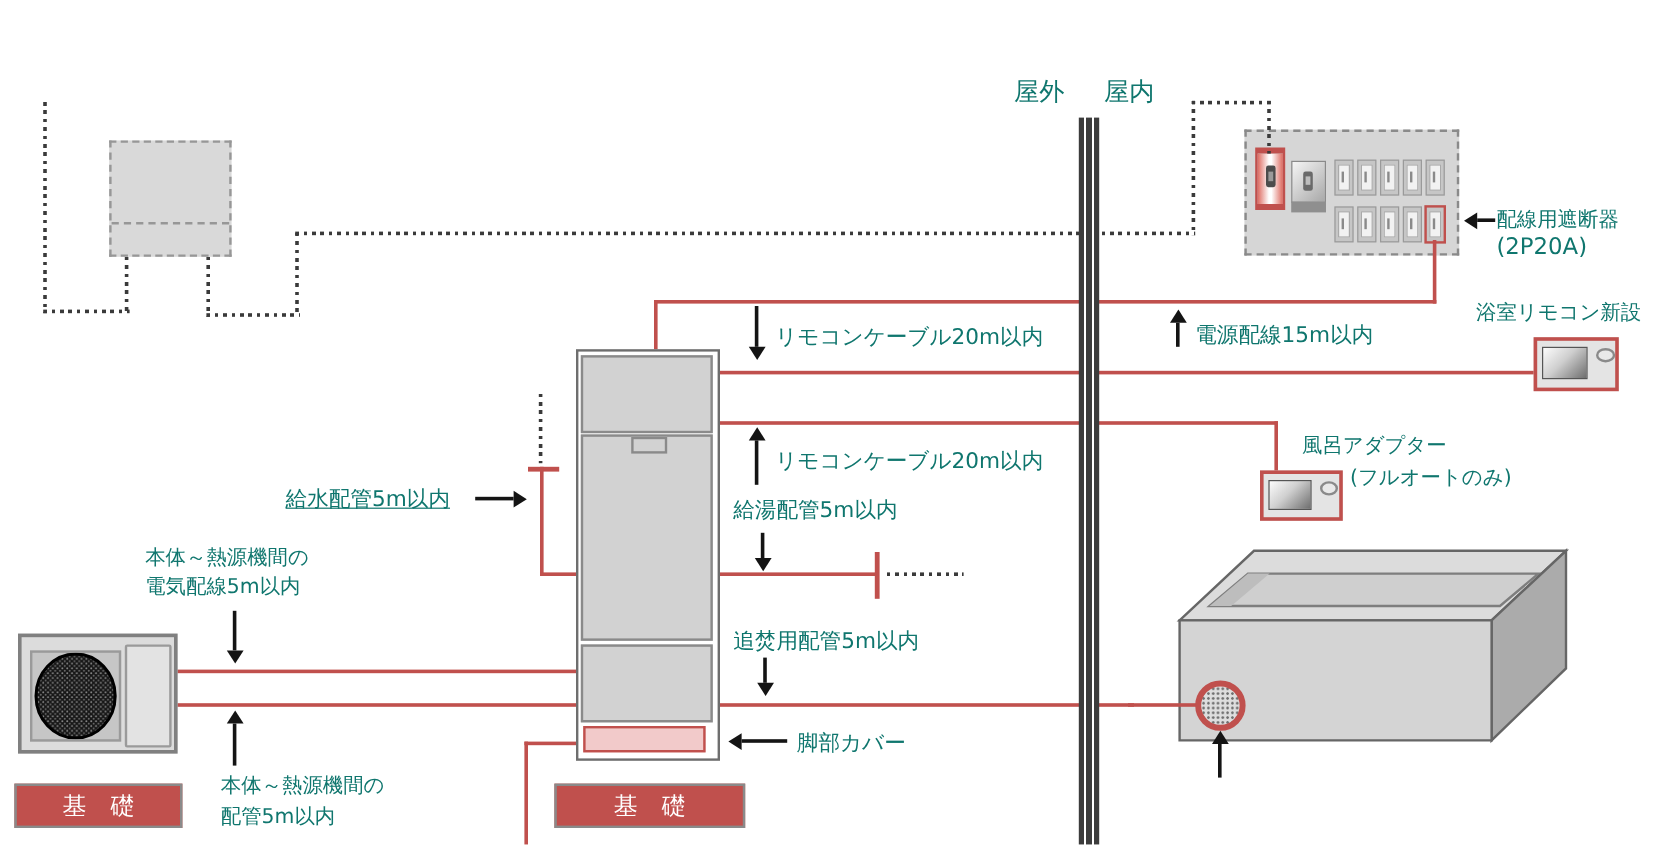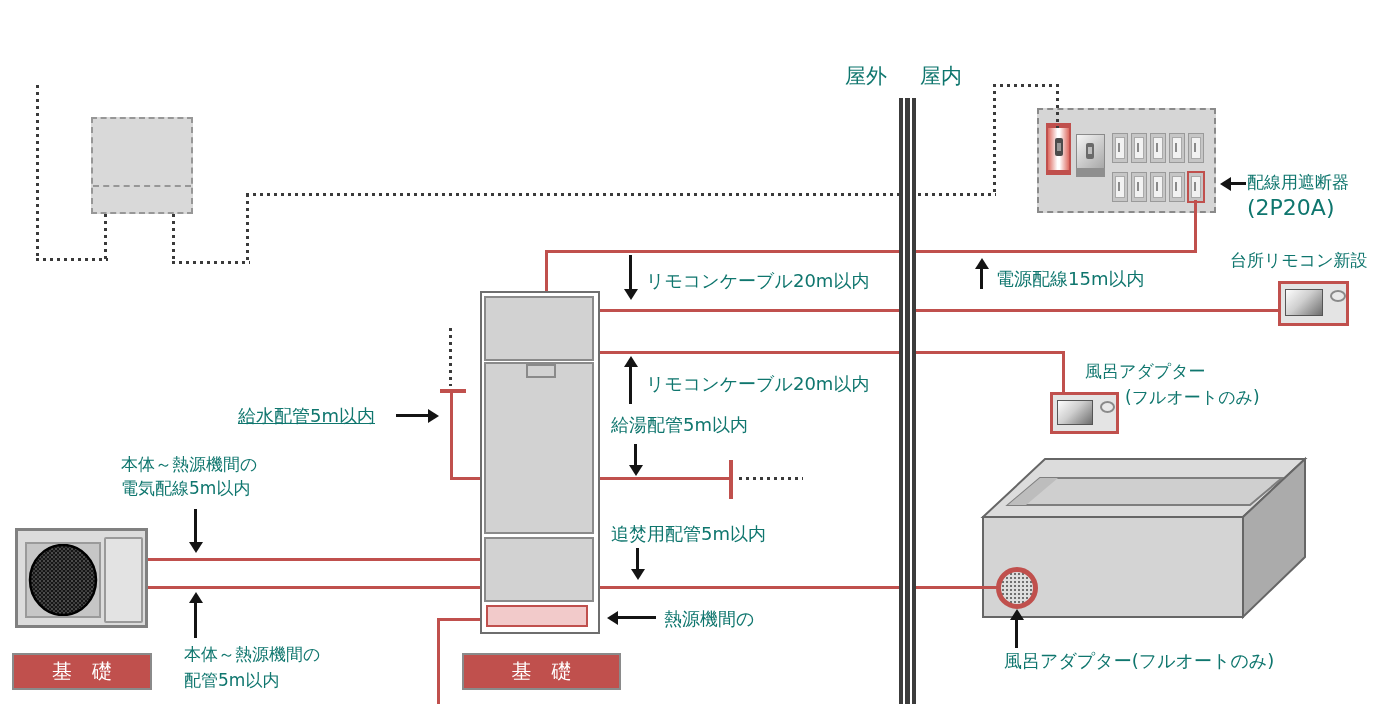--- a/index.html
+++ b/index.html
@@ -139,30 +139,30 @@
         <div class="in"></div>
         <div class="slot"></div>
       </div>
   </div>
 
   <div class="dv" style="left:1056px;top:84px;height:44px;"></div>
   <div class="rl" style="left:1194px;top:200px;width:3px;height:53px;"></div>
 
   <div class="arrh left" style="left:1231px;top:182px;width:15px;"></div>
   <div class="lbl" style="left:1247px;top:171px;font-size:17px;">配線用遮断器</div>
-  <div class="lbl" style="left:1247px;top:195px;font-size:22px;">(2P20A)</div>
+  <div class="lbl" style="left:1247px;top:195px;font-size:19px;">(2P20A)</div>
   <div class="arrv up" style="left:980px;top:269px;height:20px;"></div>
   <div class="lbl" style="left:996px;top:267px;font-size:18px;">電源配線15m以内</div>
 
   <div class="arrv down" style="left:629px;top:255px;height:34px;"></div>
   <div class="lbl" style="left:646px;top:269px;font-size:18px;">リモコンケーブル20m以内</div>
   <div class="arrv up" style="left:629px;top:367px;height:37px;"></div>
   <div class="lbl" style="left:646px;top:372px;font-size:18px;">リモコンケーブル20m以内</div>
 
-  <div class="lbl" style="left:1230px;top:249px;font-size:17px;">台所リモコン新設</div>
+  <div class="lbl" style="left:1230px;top:249px;font-size:17px;">浴室リモコン新設</div>
   <div class="remote" style="left:1278px;top:281px;width:65px;height:39px;">
     <div class="scr" style="left:4px;top:5px;width:36px;height:25px;"></div>
     <div class="btn" style="left:49px;top:6px;width:12px;height:8px;"></div>
   </div>
 
   <div class="lbl" style="left:1085px;top:360px;font-size:17px;">風呂アダプター</div>
   <div class="lbl" style="left:1125px;top:386px;font-size:17px;">(フルオートのみ)</div>
   <div class="remote" style="left:1050px;top:392px;width:63px;height:36px;">
     <div class="scr" style="left:4px;top:5px;width:34px;height:23px;"></div>
     <div class="btn" style="left:47px;top:6px;width:11px;height:8px;"></div>
@@ -171,21 +171,21 @@
   <div class="lbl" style="left:238px;top:404px;font-size:18px;text-decoration:underline;">給水配管5m以内</div>
   <div class="arrh right" style="left:396px;top:414px;width:32px;"></div>
 
   <div class="lbl" style="left:611px;top:413px;font-size:18px;">給湯配管5m以内</div>
   <div class="arrv down" style="left:634px;top:444px;height:21px;"></div>
 
   <div class="lbl" style="left:611px;top:522px;font-size:18px;">追焚用配管5m以内</div>
   <div class="arrv down" style="left:636px;top:548px;height:21px;"></div>
 
   <div class="arrh left" style="left:618px;top:616px;width:38px;"></div>
-  <div class="lbl" style="left:664px;top:607px;font-size:18px;">熱源機間の</div>
+  <div class="lbl" style="left:664px;top:607px;font-size:18px;">脚部カバー</div>
 
   <div class="lbl" style="left:121px;top:453px;font-size:17px;">本体～熱源機間の</div>
   <div class="lbl" style="left:121px;top:477px;font-size:17px;">電気配線5m以内</div>
   <div class="arrv down" style="left:194px;top:509px;height:33px;"></div>
 
   <div class="arrv up" style="left:194px;top:603px;height:35px;"></div>
   <div class="lbl" style="left:184px;top:643px;font-size:17px;">本体～熱源機間の</div>
   <div class="lbl" style="left:184px;top:669px;font-size:17px;">配管5m以内</div>
 
   <div class="tank-frame">
@@ -222,15 +222,14 @@
     <polygon points="23,67 85,9 345,9 283,67" fill="#dcdcdc" stroke="#666" stroke-width="2"></polygon>
     <polygon points="48,55 80,28 322,28 290,55" fill="#cfcfcf" stroke="#7e7e7e" stroke-width="2"></polygon>
     <polygon points="48,55 80,28 98,28 66,55" fill="#bdbdbd"></polygon>
     <polygon points="283,67 345,9 345,107 283,167" fill="#ababab" stroke="#666" stroke-width="2"></polygon>
     <polygon points="23,67 283,67 283,167 23,167" fill="#d4d4d4" stroke="#666" stroke-width="2"></polygon>
   </svg>
   <div class="rl" style="left:940px;top:586px;width:62px;height:3px;"></div>
   <div style="position:absolute;left:996px;top:567px;width:32px;height:32px;border-radius:50%;border:5px solid #c0504d;
               background-color:#dedede;background-image:radial-gradient(#6f6f6f 1px,transparent 1.2px);background-size:4px 4px;"></div>
   <div class="arrv up" style="left:1015px;top:620px;height:28px;"></div>
-  <div class="lbl" style="left:1004px;top:649px;font-size:18px;">風呂アダプター(フルオートのみ)</div>
 
 </div>
 
 </body></html>

